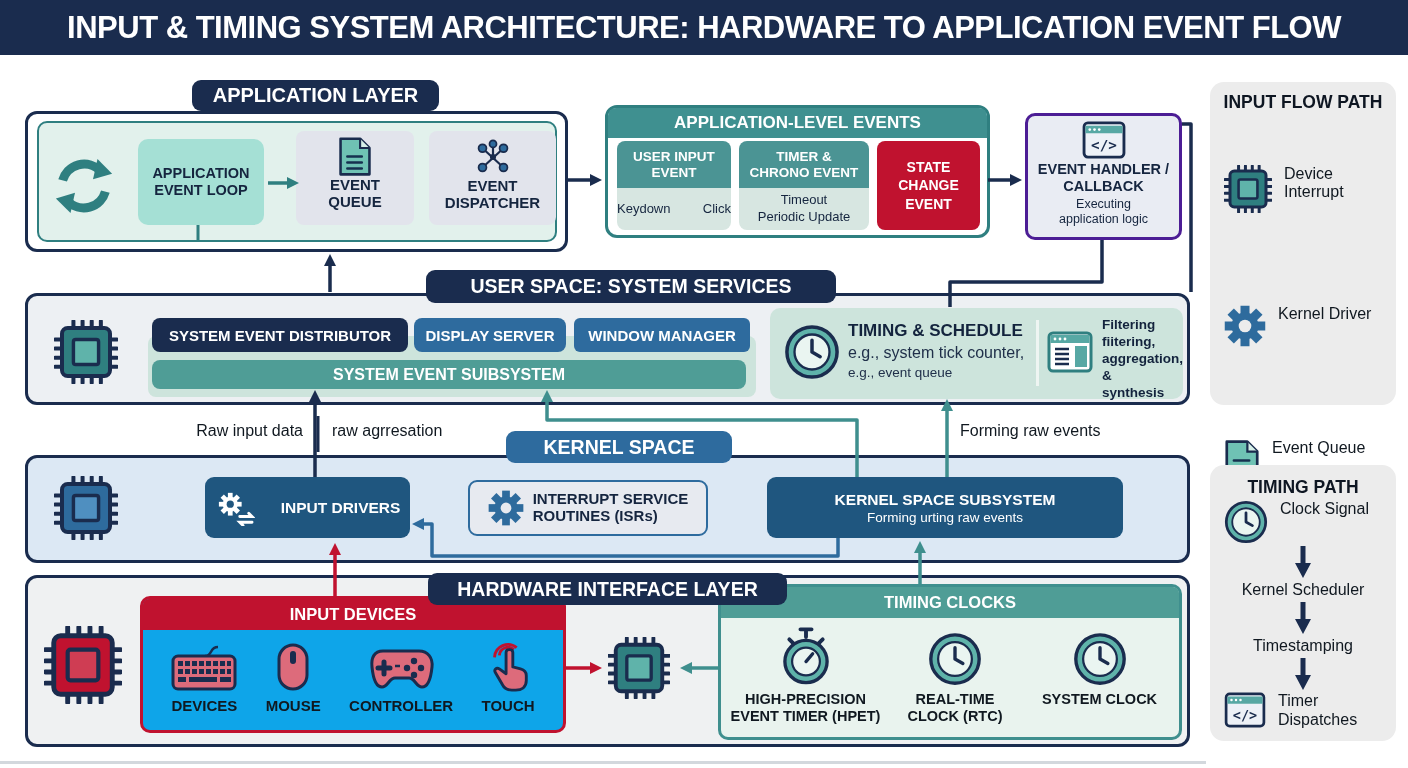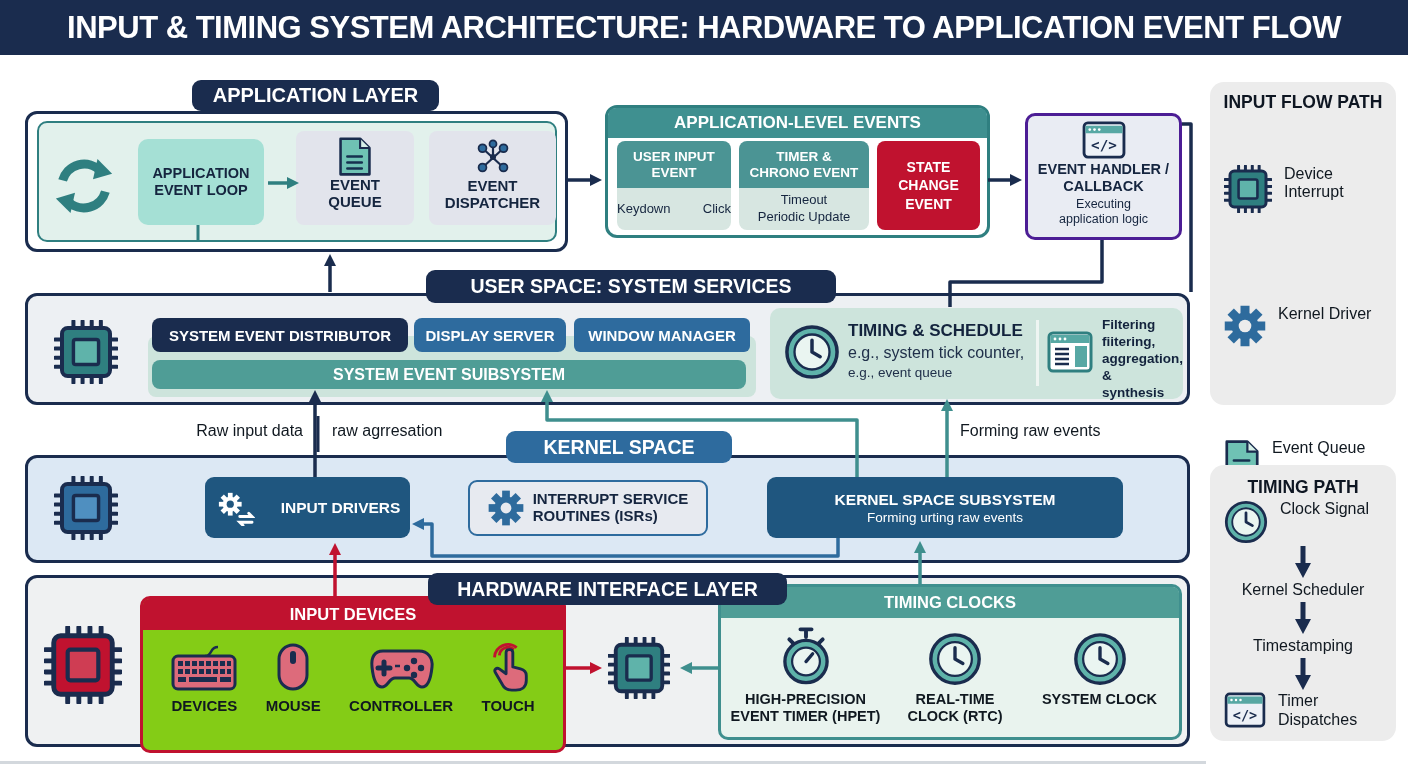--- a/index.html
+++ b/index.html
@@ -324,21 +324,21 @@
   </div>
 
   <div class="abs tab flexc" style="left:428px;top:573px;width:359px;height:32px;font-size:19.5px;">
     <span>HARDWARE INTERFACE LAYER</span>
   </div>
   <div class="abs bigbox" style="left:25px;top:575px;width:1165px;height:172px;background:#eff1f2;"></div>
   <svg class="abs ic" style="left:44px;top:626px;" width="78" height="78">
       <use href="#chip" style="--c1:#c0122f;--c2:#cf3d53;"></use>
     </svg>
 
-  <div class="abs" style="left:140px;top:596px;width:426px;height:157px;border:3px solid #c0122f;border-radius:10px;background:#84cc16;box-sizing:border-box;">
+  <div class="abs" style="left:140px;top:596px;width:426px;height:137px;border:3px solid #c0122f;border-radius:10px;background:#0ea5e9;box-sizing:border-box;">
     <div class="flexc" style="height:31px;background:#c0122f;color:#fff;font-weight:bold;font-size:16.5px;border-radius:6px 6px 0 0;">
       <span>INPUT DEVICES</span>
     </div>
     <div style="display:flex;justify-content:space-evenly;align-items:flex-end;padding-top:10px;">
       <div class="devcol">
         <svg class="ic" width="66" height="48">
             <use href="#keyboard"></use>
           </svg>
         <span class="devlbl">DEVICES</span>
       </div>

